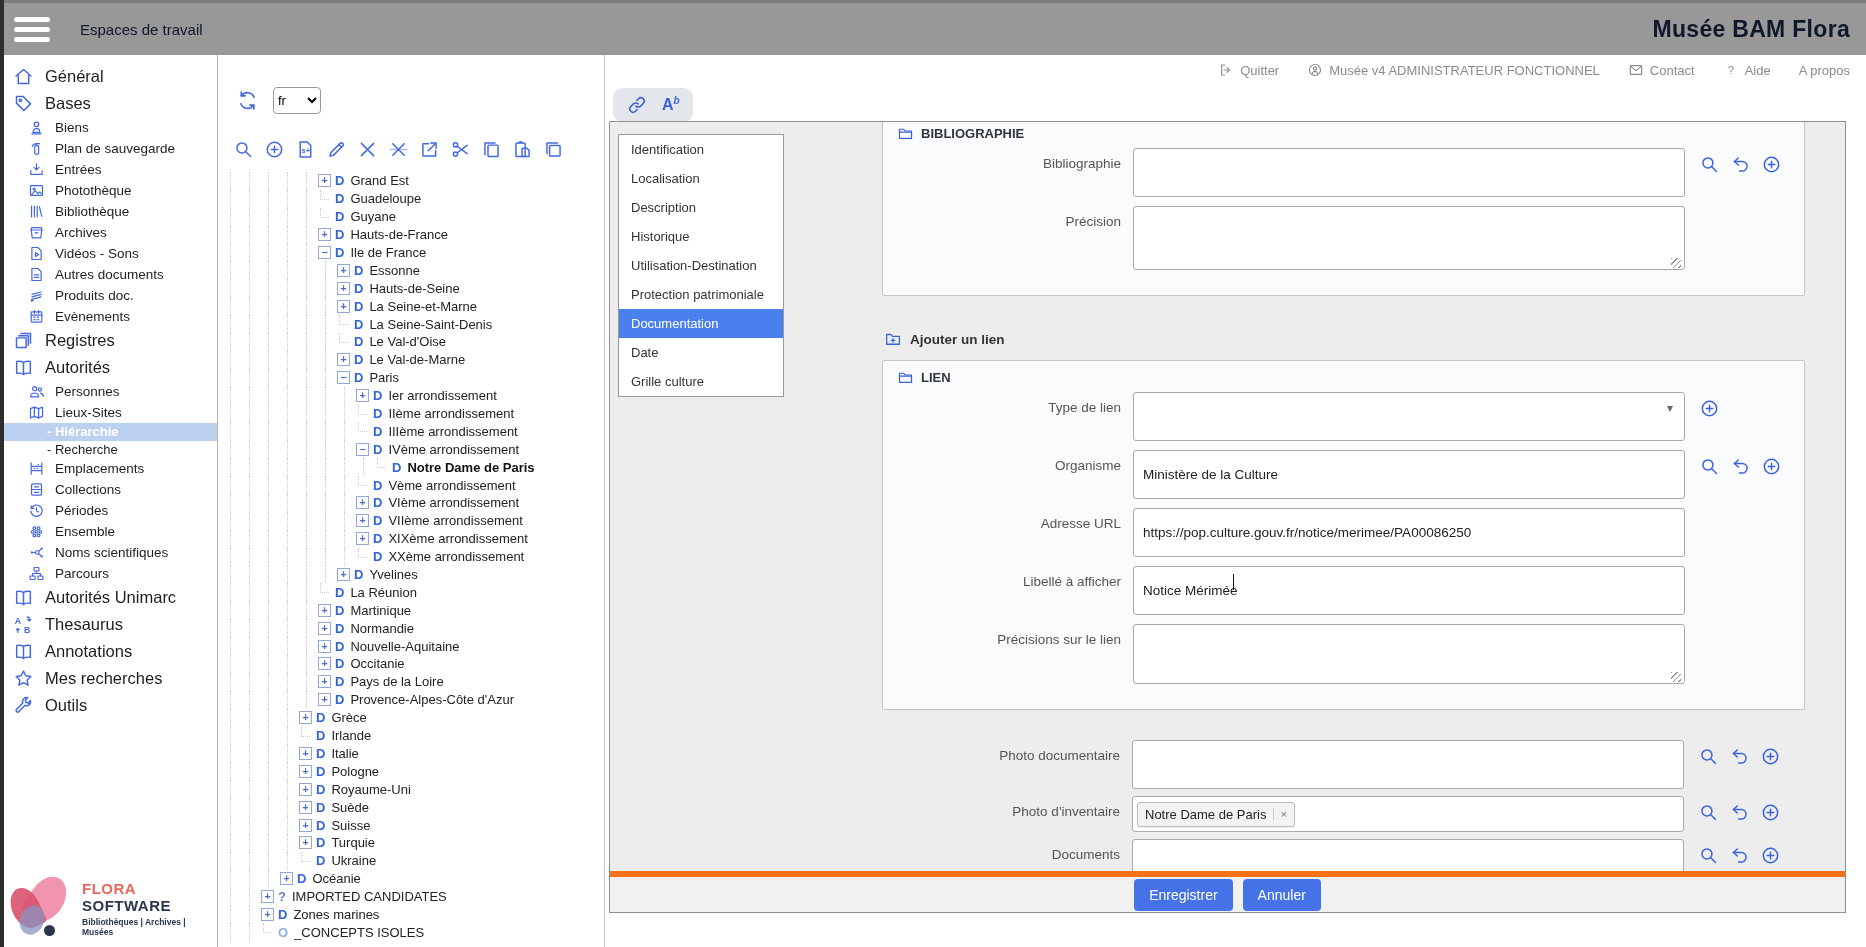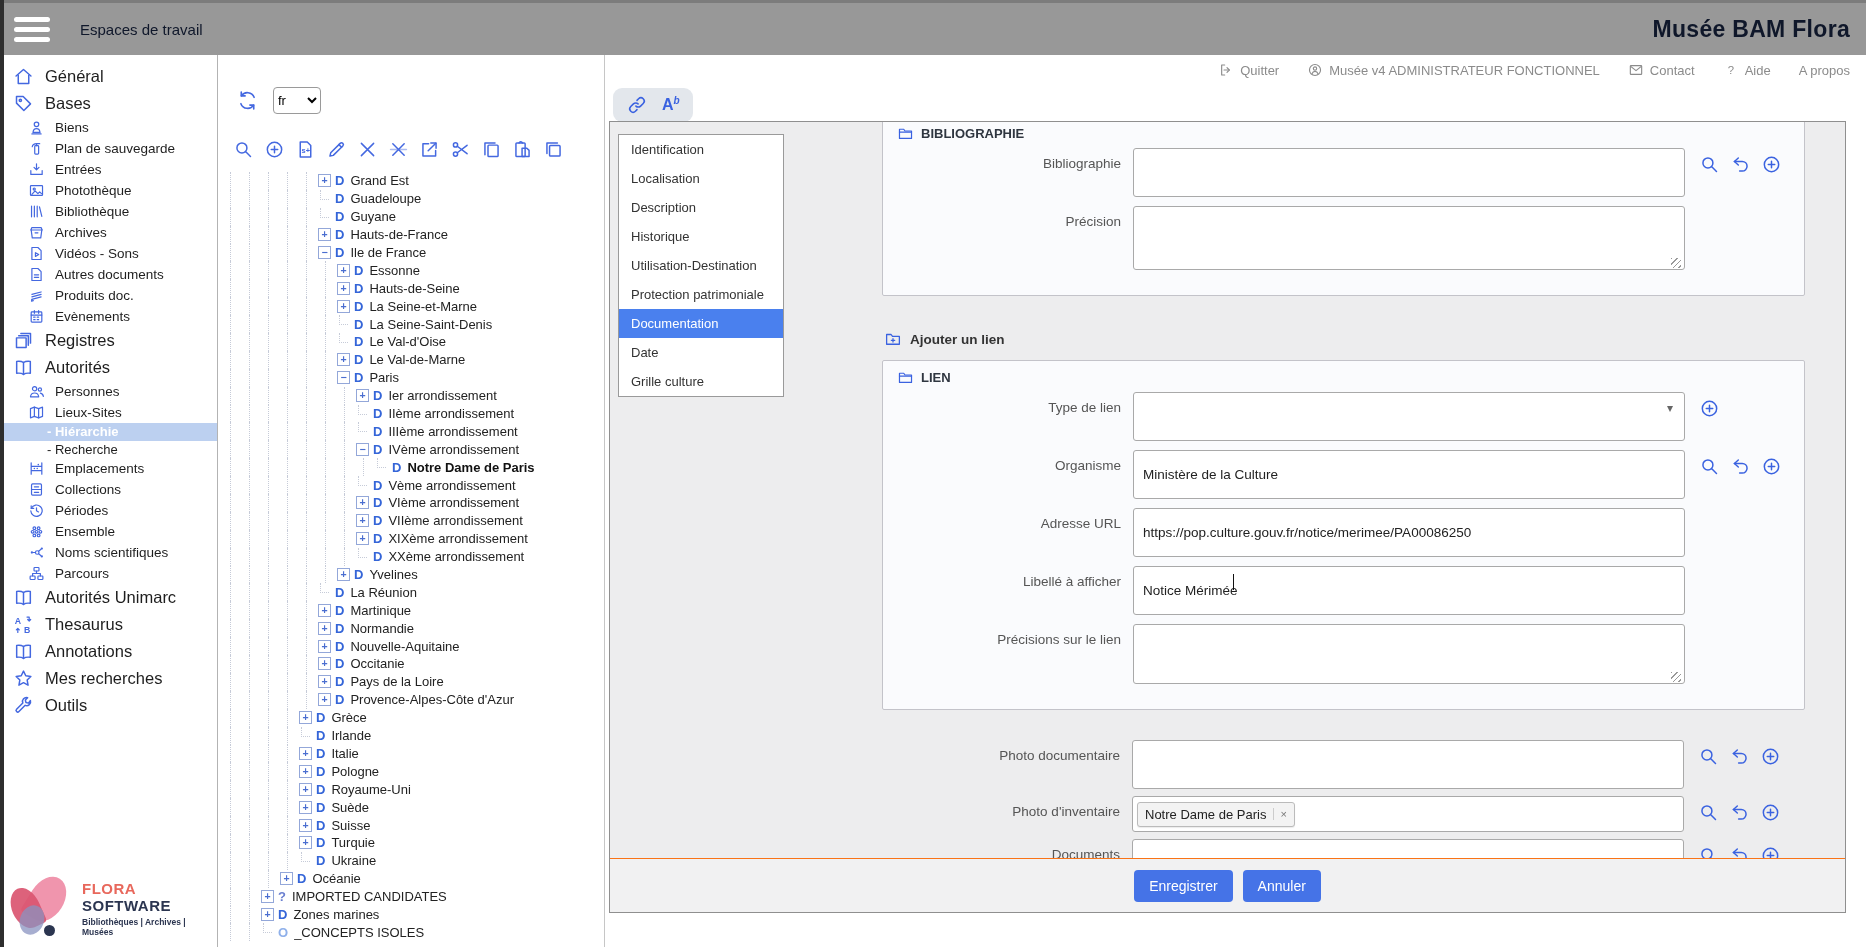--- a/index.html
+++ b/index.html
@@ -98,21 +98,21 @@
   .fta.small { height:60px; }
   .rsz { position:absolute; right:4px; bottom:6px; width:10px; height:10px; background:repeating-linear-gradient(135deg,#999 0 1px,transparent 1px 4px); pointer-events:none; }
   .selcaret { position:absolute; right:12px; top:9px; color:#666; font-size:12px; pointer-events:none; }
   .ficons { display:flex; gap:10px; margin-left:14px; padding-top:6px; color:#3a62e0; }
   .ficons .ico { width:21px; height:21px; cursor:pointer; }
   .chipbox { height:36px; display:flex; align-items:center; padding:0 4px; }
   .chip { display:inline-flex; align-items:center; gap:7px; border:1px solid #bbb; background:#f3f3f3; border-radius:3px; padding:4px 7px; font-size:13px; color:#222; box-shadow:0 1px 1px rgba(0,0,0,.08); }
   .chipx { font-size:11px; color:#777; border-left:1px solid #ccc; padding-left:6px; cursor:pointer; }
   .tcaret { position:absolute; top:8px; width:1px; height:16px; background:#111; }
 
-  .panel-footer { height:54px; flex:none; background:#f1f1f2; border-top:1px solid #f97316; display:flex; align-items:center; justify-content:center; gap:10px; }
+  .panel-footer { height:41px; flex:none; background:#f1f1f2; border-top:6px solid #f97316; display:flex; align-items:center; justify-content:center; gap:10px; }
   .btn { background:#4573e7; color:#fff; border:none; border-radius:4px; font-size:14px; padding:8px 15px; font-family:inherit; cursor:pointer; }
 
   .ico { display:inline-flex; }
   .ico svg { width:100%; height:100%; fill:none; stroke:currentColor; stroke-width:1.7; stroke-linecap:round; stroke-linejoin:round; }
 </style>
 </head>
 <body>
 
 <div class="edge-left"></div>
 

